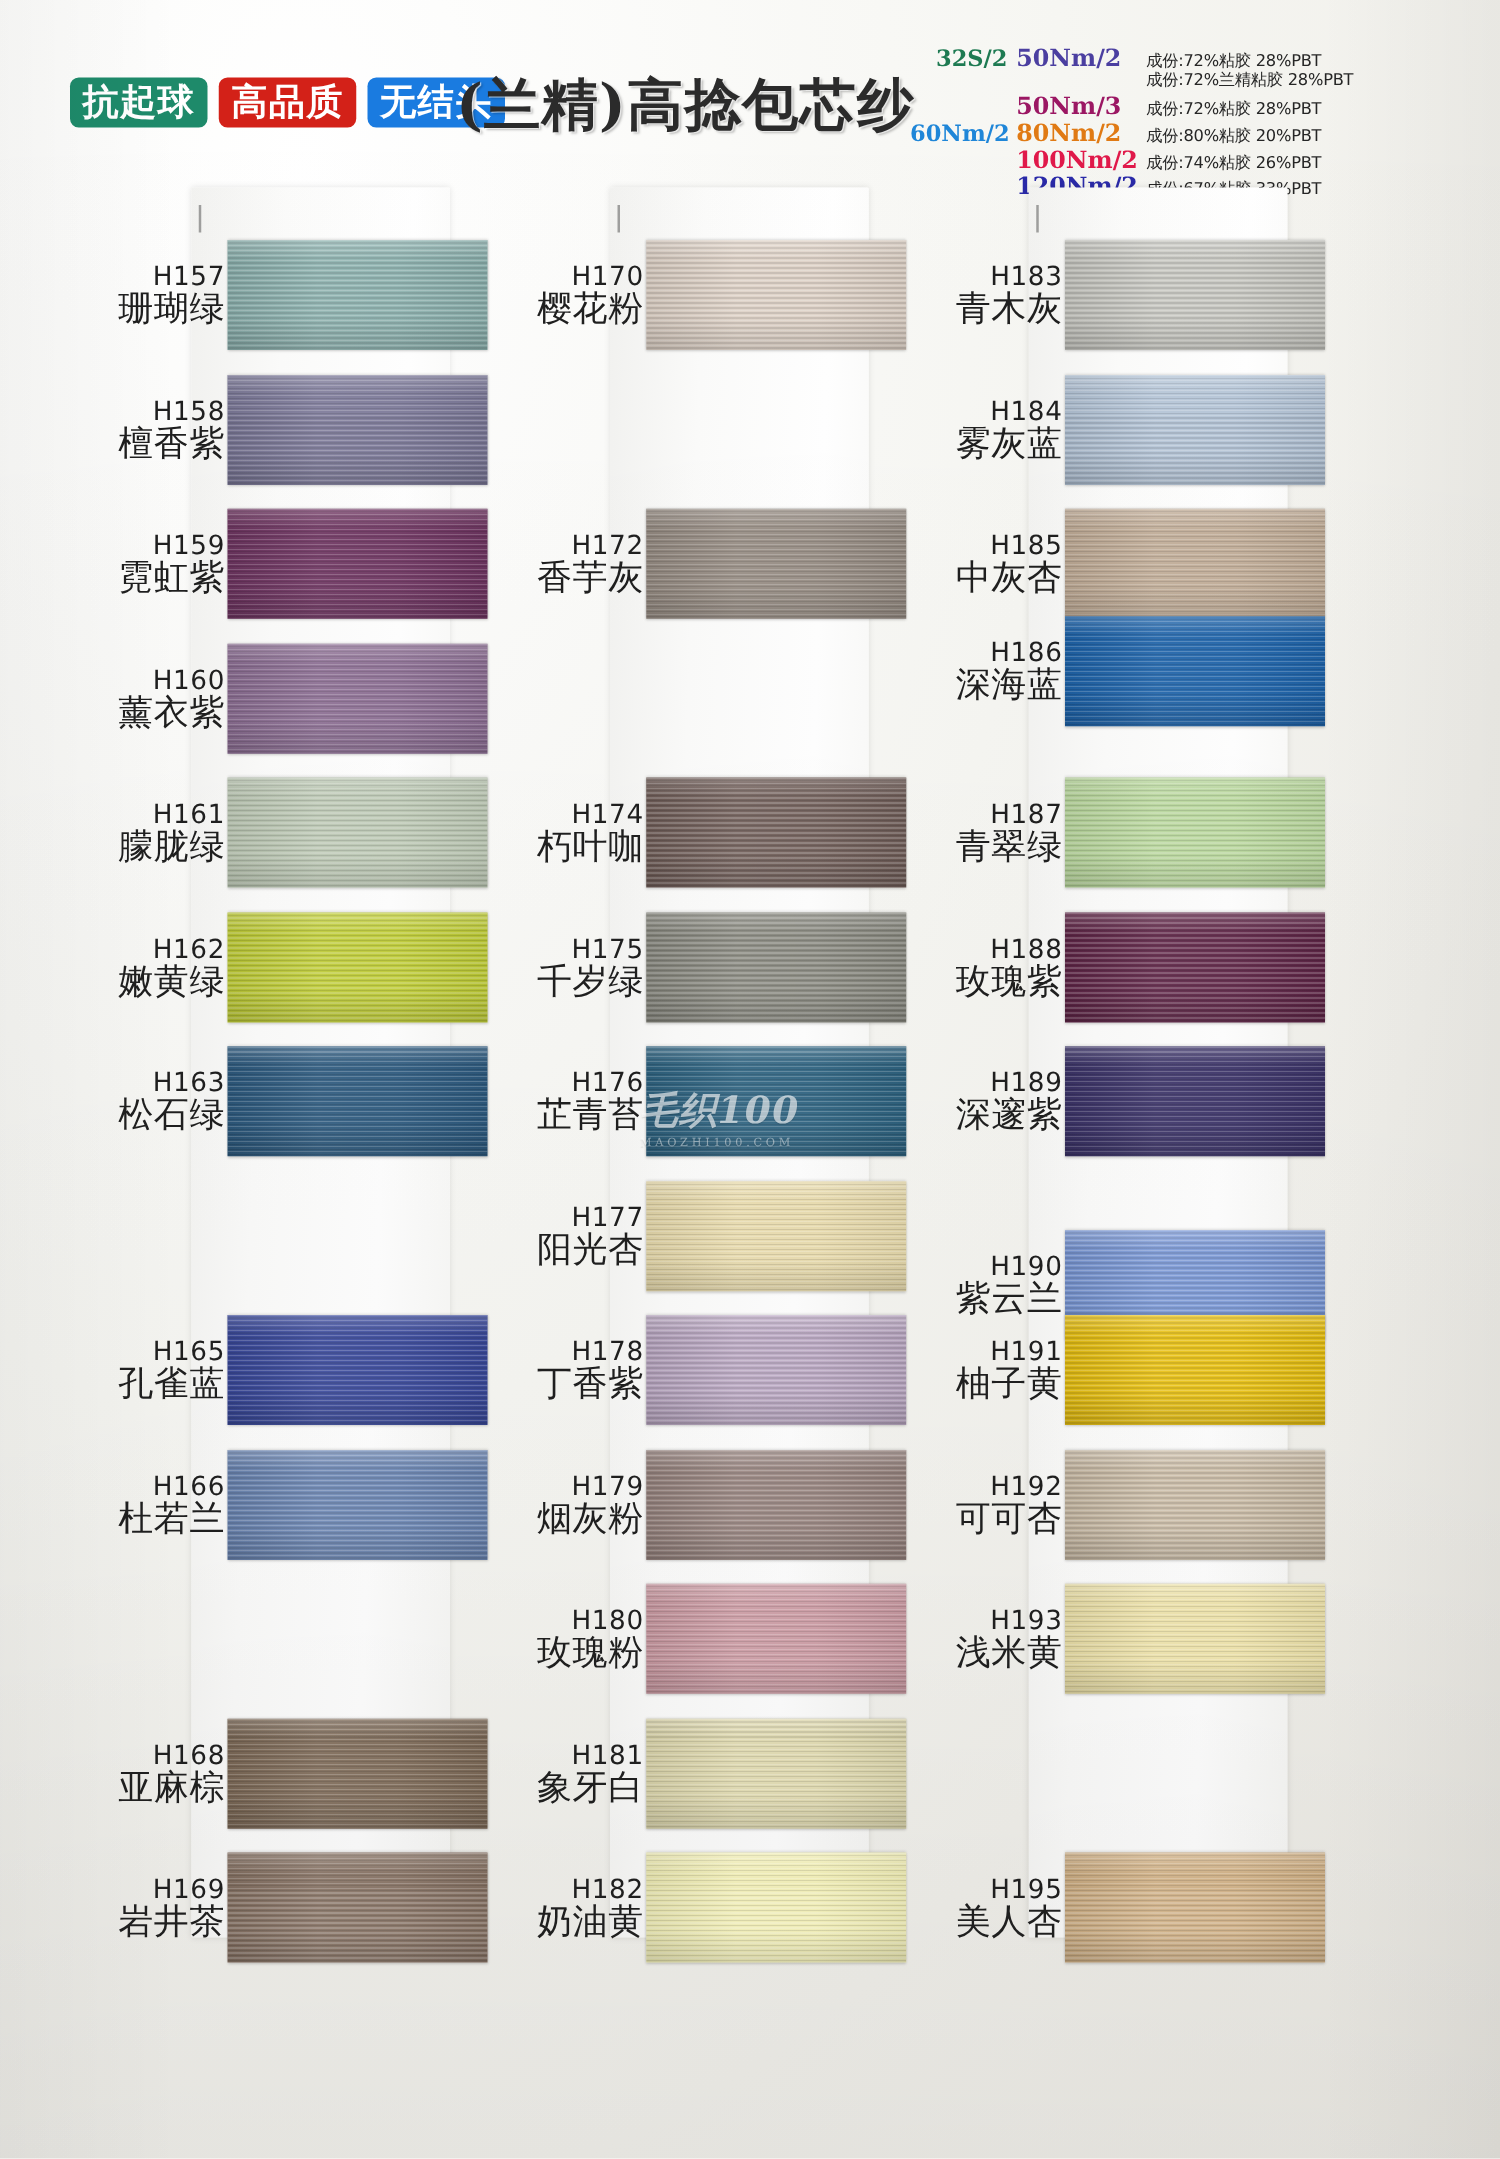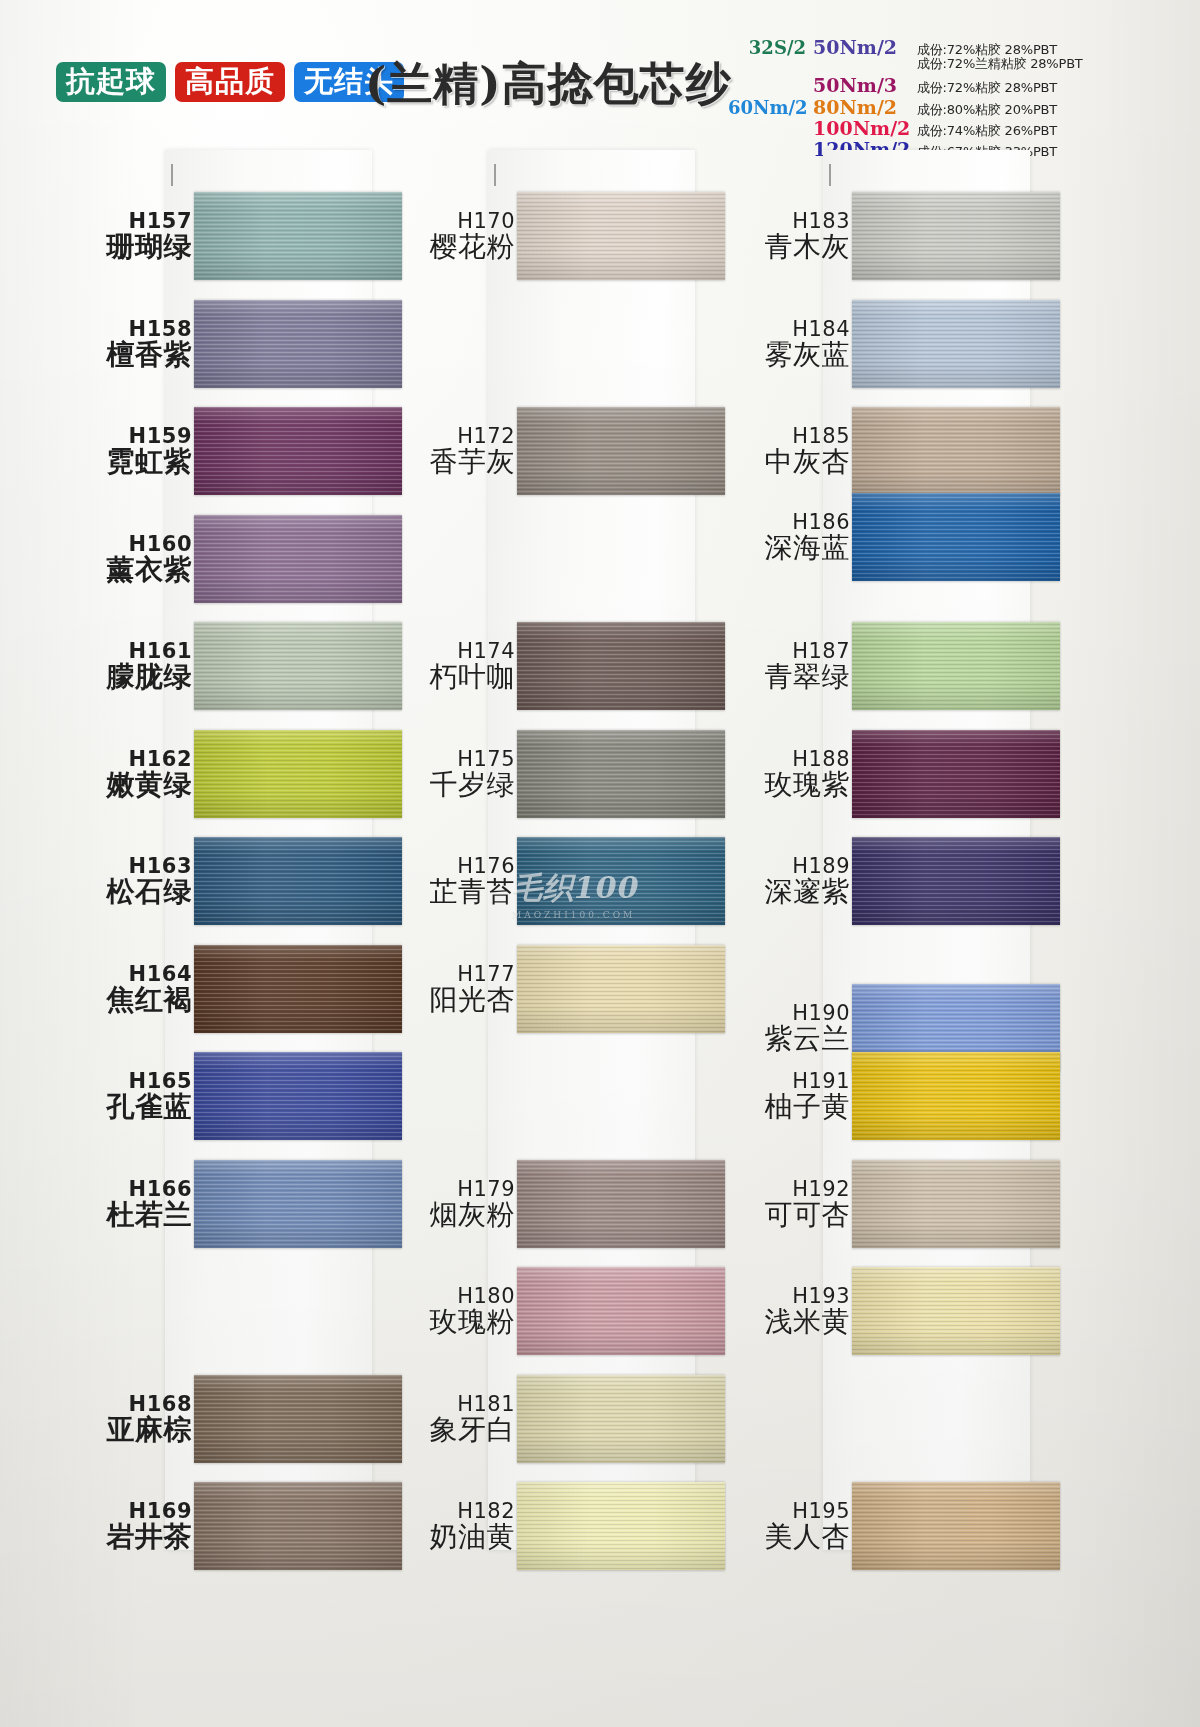--- a/index.html
+++ b/index.html
@@ -115,21 +115,21 @@
     left: 0;
     width: 1200px;
     height: 1577px;
   }
 
   .column {
     position: absolute;
     top: 0;
     height: 1420px;
   }
-  .column.col0 { left: 72px;  width: 300px; font-weight: bold; }
+  .column.col0 { left: 60px;  width: 300px; }
   .column.col1 { left: 395px; width: 300px; }
   .column.col2 { left: 730px; width: 300px; }
 
   
   .card-strip {
     position: absolute;
     top: 0;
     left: 93px;
     width: 207px;
     height: 1400px;
@@ -341,27 +341,20 @@
           </div>
           <div class="yarn" style="background: rgb(188, 201, 53);"></div>
         </div>
         <div class="swatch-row" style="top: 687px;">
           <div class="swatch-label">
             <div class="swatch-code">H163</div>
             <div class="swatch-name">松石绿</div>
           </div>
           <div class="yarn" style="background: rgb(46, 90, 126);"></div>
         </div>
-        <div class="swatch-row" style="top: 794.5px;">
-          <div class="swatch-label">
-            <div class="swatch-code">H164</div>
-            <div class="swatch-name">焦红褐</div>
-          </div>
-          <div class="yarn" style="background: rgb(91, 59, 40);"></div>
-        </div>
         <div class="swatch-row" style="top: 902px;">
           <div class="swatch-label">
             <div class="swatch-code">H165</div>
             <div class="swatch-name">孔雀蓝</div>
           </div>
           <div class="yarn" style="background: rgb(60, 75, 156);"></div>
         </div>
         <div class="swatch-row" style="top: 1009.5px;">
           <div class="swatch-label">
             <div class="swatch-code">H166</div>
@@ -420,20 +413,27 @@
             <div class="swatch-name">芷青苔</div>
           </div>
           <div class="yarn" style="background: rgb(47, 99, 128);"></div>
         </div>
         <div class="swatch-row" style="top: 794.5px;">
           <div class="swatch-label">
             <div class="swatch-code">H177</div>
             <div class="swatch-name">阳光杏</div>
           </div>
           <div class="yarn" style="background: rgb(230, 217, 172);"></div>
+        </div>
+        <div class="swatch-row" style="top: 902px;">
+          <div class="swatch-label">
+            <div class="swatch-code">H178</div>
+            <div class="swatch-name">丁香紫</div>
+          </div>
+          <div class="yarn" style="background: rgb(188, 170, 196);"></div>
         </div>
         <div class="swatch-row" style="top: 1009.5px;">
           <div class="swatch-label">
             <div class="swatch-code">H179</div>
             <div class="swatch-name">烟灰粉</div>
           </div>
           <div class="yarn" style="background: rgb(154, 135, 130);"></div>
         </div>
         <div class="swatch-row" style="top: 1117px;">
           <div class="swatch-label">

